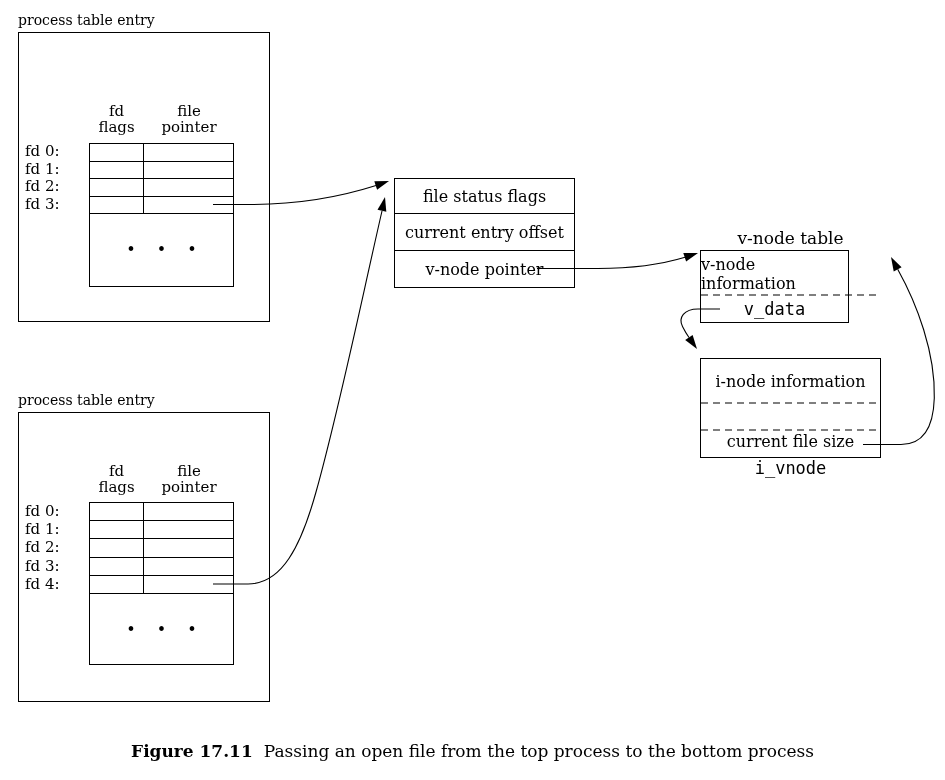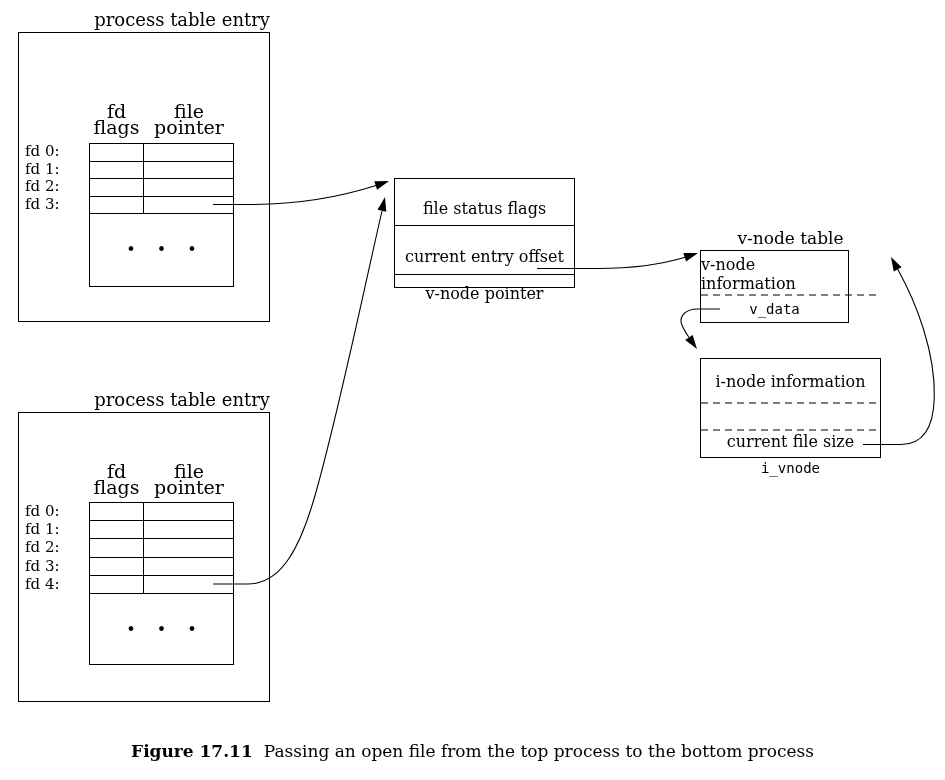--- a/index.html
+++ b/index.html
@@ -2,44 +2,44 @@
 <html><head>
 <meta charset="utf-8">
 <style>
   html, body { margin:0; padding:0; background:#ffffff; }
   .page {
     position:relative; width:945px; height:780px; overflow:hidden;
     background:#ffffff; color:#000;
     font-family:"DejaVu Serif", "Liberation Serif", serif;
   }
   .box { position:absolute; border:1px solid #000; box-sizing:border-box; background:transparent; }
-  .title { position:absolute; text-align:right; font-size:18px; line-height:20px; }
+  .title { position:absolute; text-align:left; font-size:14px; line-height:20px; }
   .tbl-title { position:absolute; text-align:center; font-size:17px; line-height:20px; }
   .rowtext {
     display:flex; align-items:center; justify-content:center;
     font-size:16px; box-sizing:border-box;
   }
-  .solid-b { border-bottom:1px solid #000;margin-top:12px; }
+  .solid-b { border-bottom:1px solid #000; }
   .fdtable { position:absolute; border:1px solid #000; box-sizing:border-box; }
   .fdrow { position:relative; box-sizing:border-box; border-bottom:1px solid #000; }
   .fdrow .cell1 {
     position:absolute; left:0; top:0; bottom:0; width:54px;
     border-right:1px solid #000; box-sizing:border-box;
   }
   .fdlabel {
     position:absolute; text-align:left; font-size:15px;
   }
   .colhead {
-    position:absolute; text-align:center; font-size:19px; line-height:16px;
+    position:absolute; text-align:center; font-size:15px; line-height:16px;
   }
   .dots {
     position:absolute; display:flex; align-items:center; justify-content:center;
     font-size:16px; letter-spacing:8px; text-indent:8px;
   }
-  .mono { font-family:"DejaVu Sans Mono", "Liberation Mono", monospace; font-size:14px; }
+  .mono { font-family:"DejaVu Sans Mono", "Liberation Mono", monospace; font-size:17px; }
   .overlay { position:absolute; left:0; top:0; pointer-events:none; }
   .caption {
     position:absolute; left:0; top:741px; width:945px;
     text-align:center; font-size:17px;
   }
   .caption .cap-label { font-weight:bold; }
   .caption .cap-text { margin-left:11px;text-align:right; }
 </style>
 </head>
 <body>

